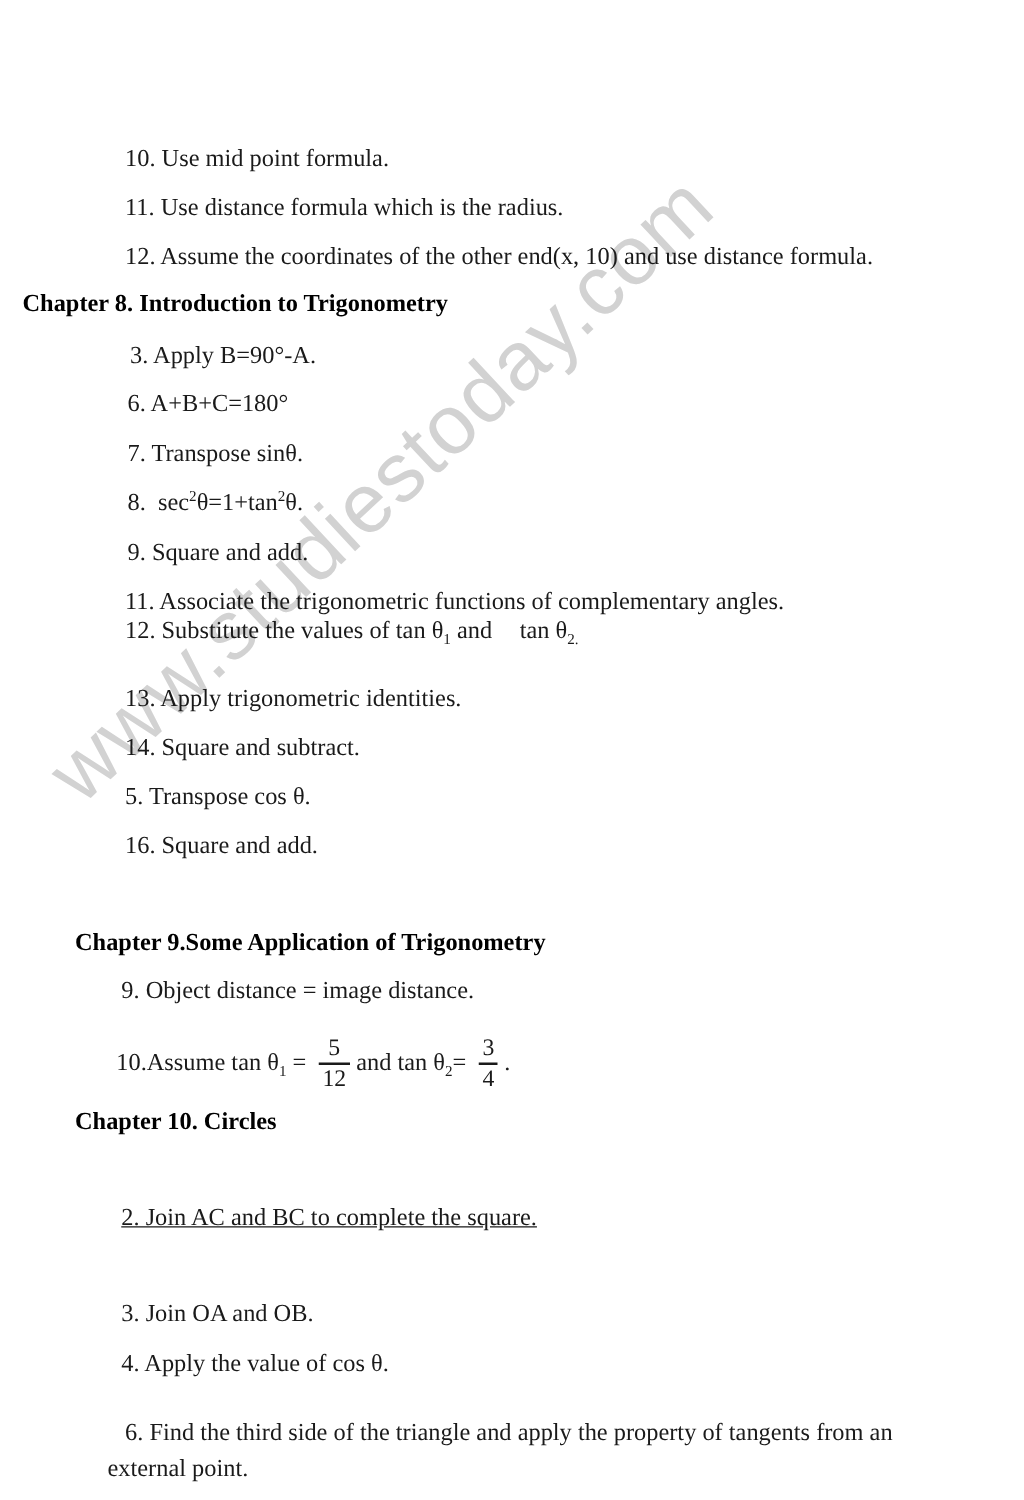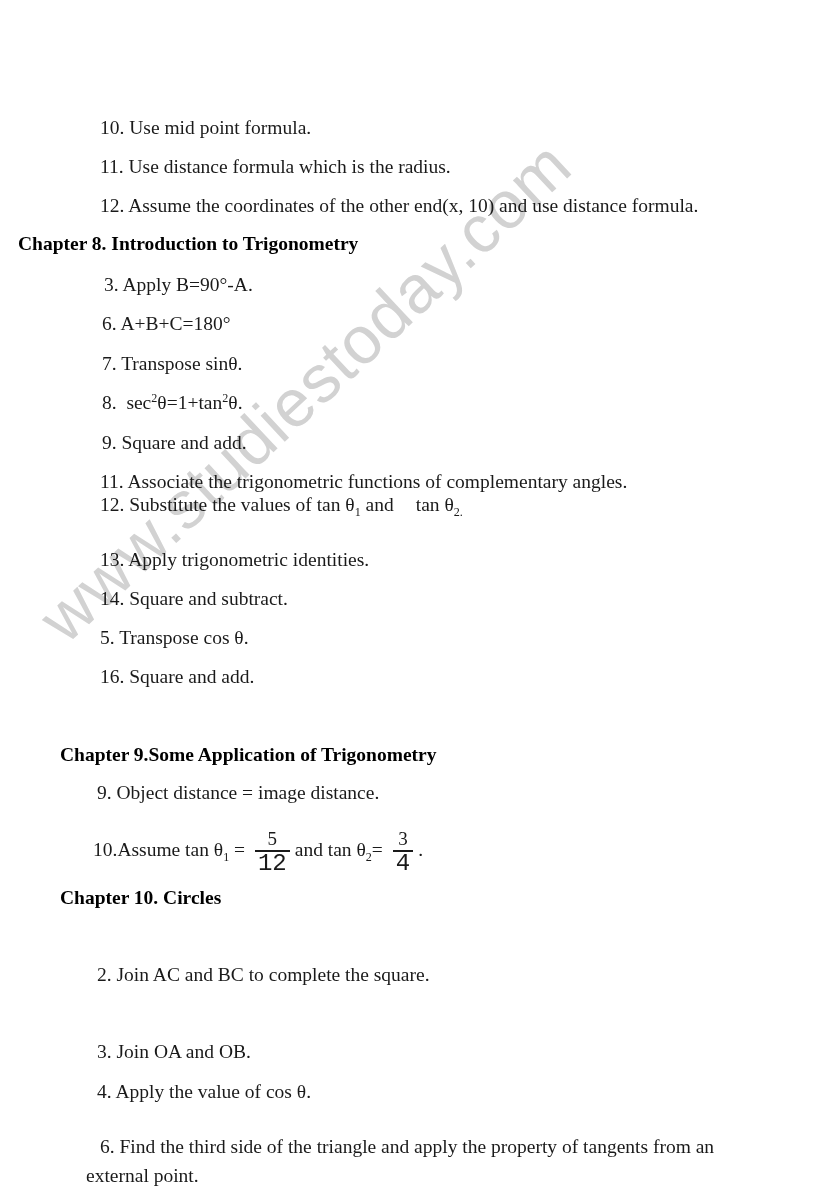--- a/index.html
+++ b/index.html
@@ -103,24 +103,23 @@
     padding: 0 3px;
   }
   .frac .bar {
     display: block;
     height: 1.6px;
     background: #1a1a1a;
     margin: 2px 0;
   }
   .frac .den {
     display: block;
-    font-size: 24px;
+    font-size: 19px;
     line-height: 19px;
     padding: 0 3px;
-    font-family: Liberation Mono, monospace;
   }
   .sp { display: inline-block; width: 22px; }
 </style>
 </head>
 <body>
 
 <div class="page">
 
   <div class="watermark-layer">
     <div class="watermark-text">www.studiestoday.com</div>
@@ -159,21 +158,21 @@
     <div class="line" style="left:100px; top:664px;">16. Square and add.</div>
 
     <div class="heading" style="left:60px; top:703px;margin-top:39px;">Chapter 9.Some Application of Trigonometry</div>
 
     <div class="line" style="left:97px; top:780px;">9. Object distance = image distance.</div>
 
     <div class="line" style="left:93px; top:830px;"><span>10.Assume tan θ</span><sub>1</sub><span> = </span><span class="frac"><span class="num">5</span><span class="bar"></span><span class="den">12</span></span><span>and tan θ</span><sub>2</sub><span>= </span><span class="frac"><span class="num">3</span><span class="bar"></span><span class="den">4</span></span><span>.</span></div>
 
     <div class="heading" style="left:60px; top:885px;">Chapter 10. Circles</div>
 
-    <div class="line" style="left:97px; top:962px;">2. Join AC and BC to complete the square.</div>
+    <div class="line" style="left:97px; top:962px;text-decoration:underline;">2. Join AC and BC to complete the square.</div>
 
     <div class="line" style="left:97px; top:1039px;">3. Join OA and OB.</div>
 
     <div class="line" style="left:97px; top:1079px;">4. Apply the value of cos θ.</div>
 
     <div class="line wrap" style="left:86px; top:1132px; width:632px; text-indent:14px;">6. Find the third side of the triangle and apply the property of tangents from an external point.</div>
 
   </div>
 </div>
 

